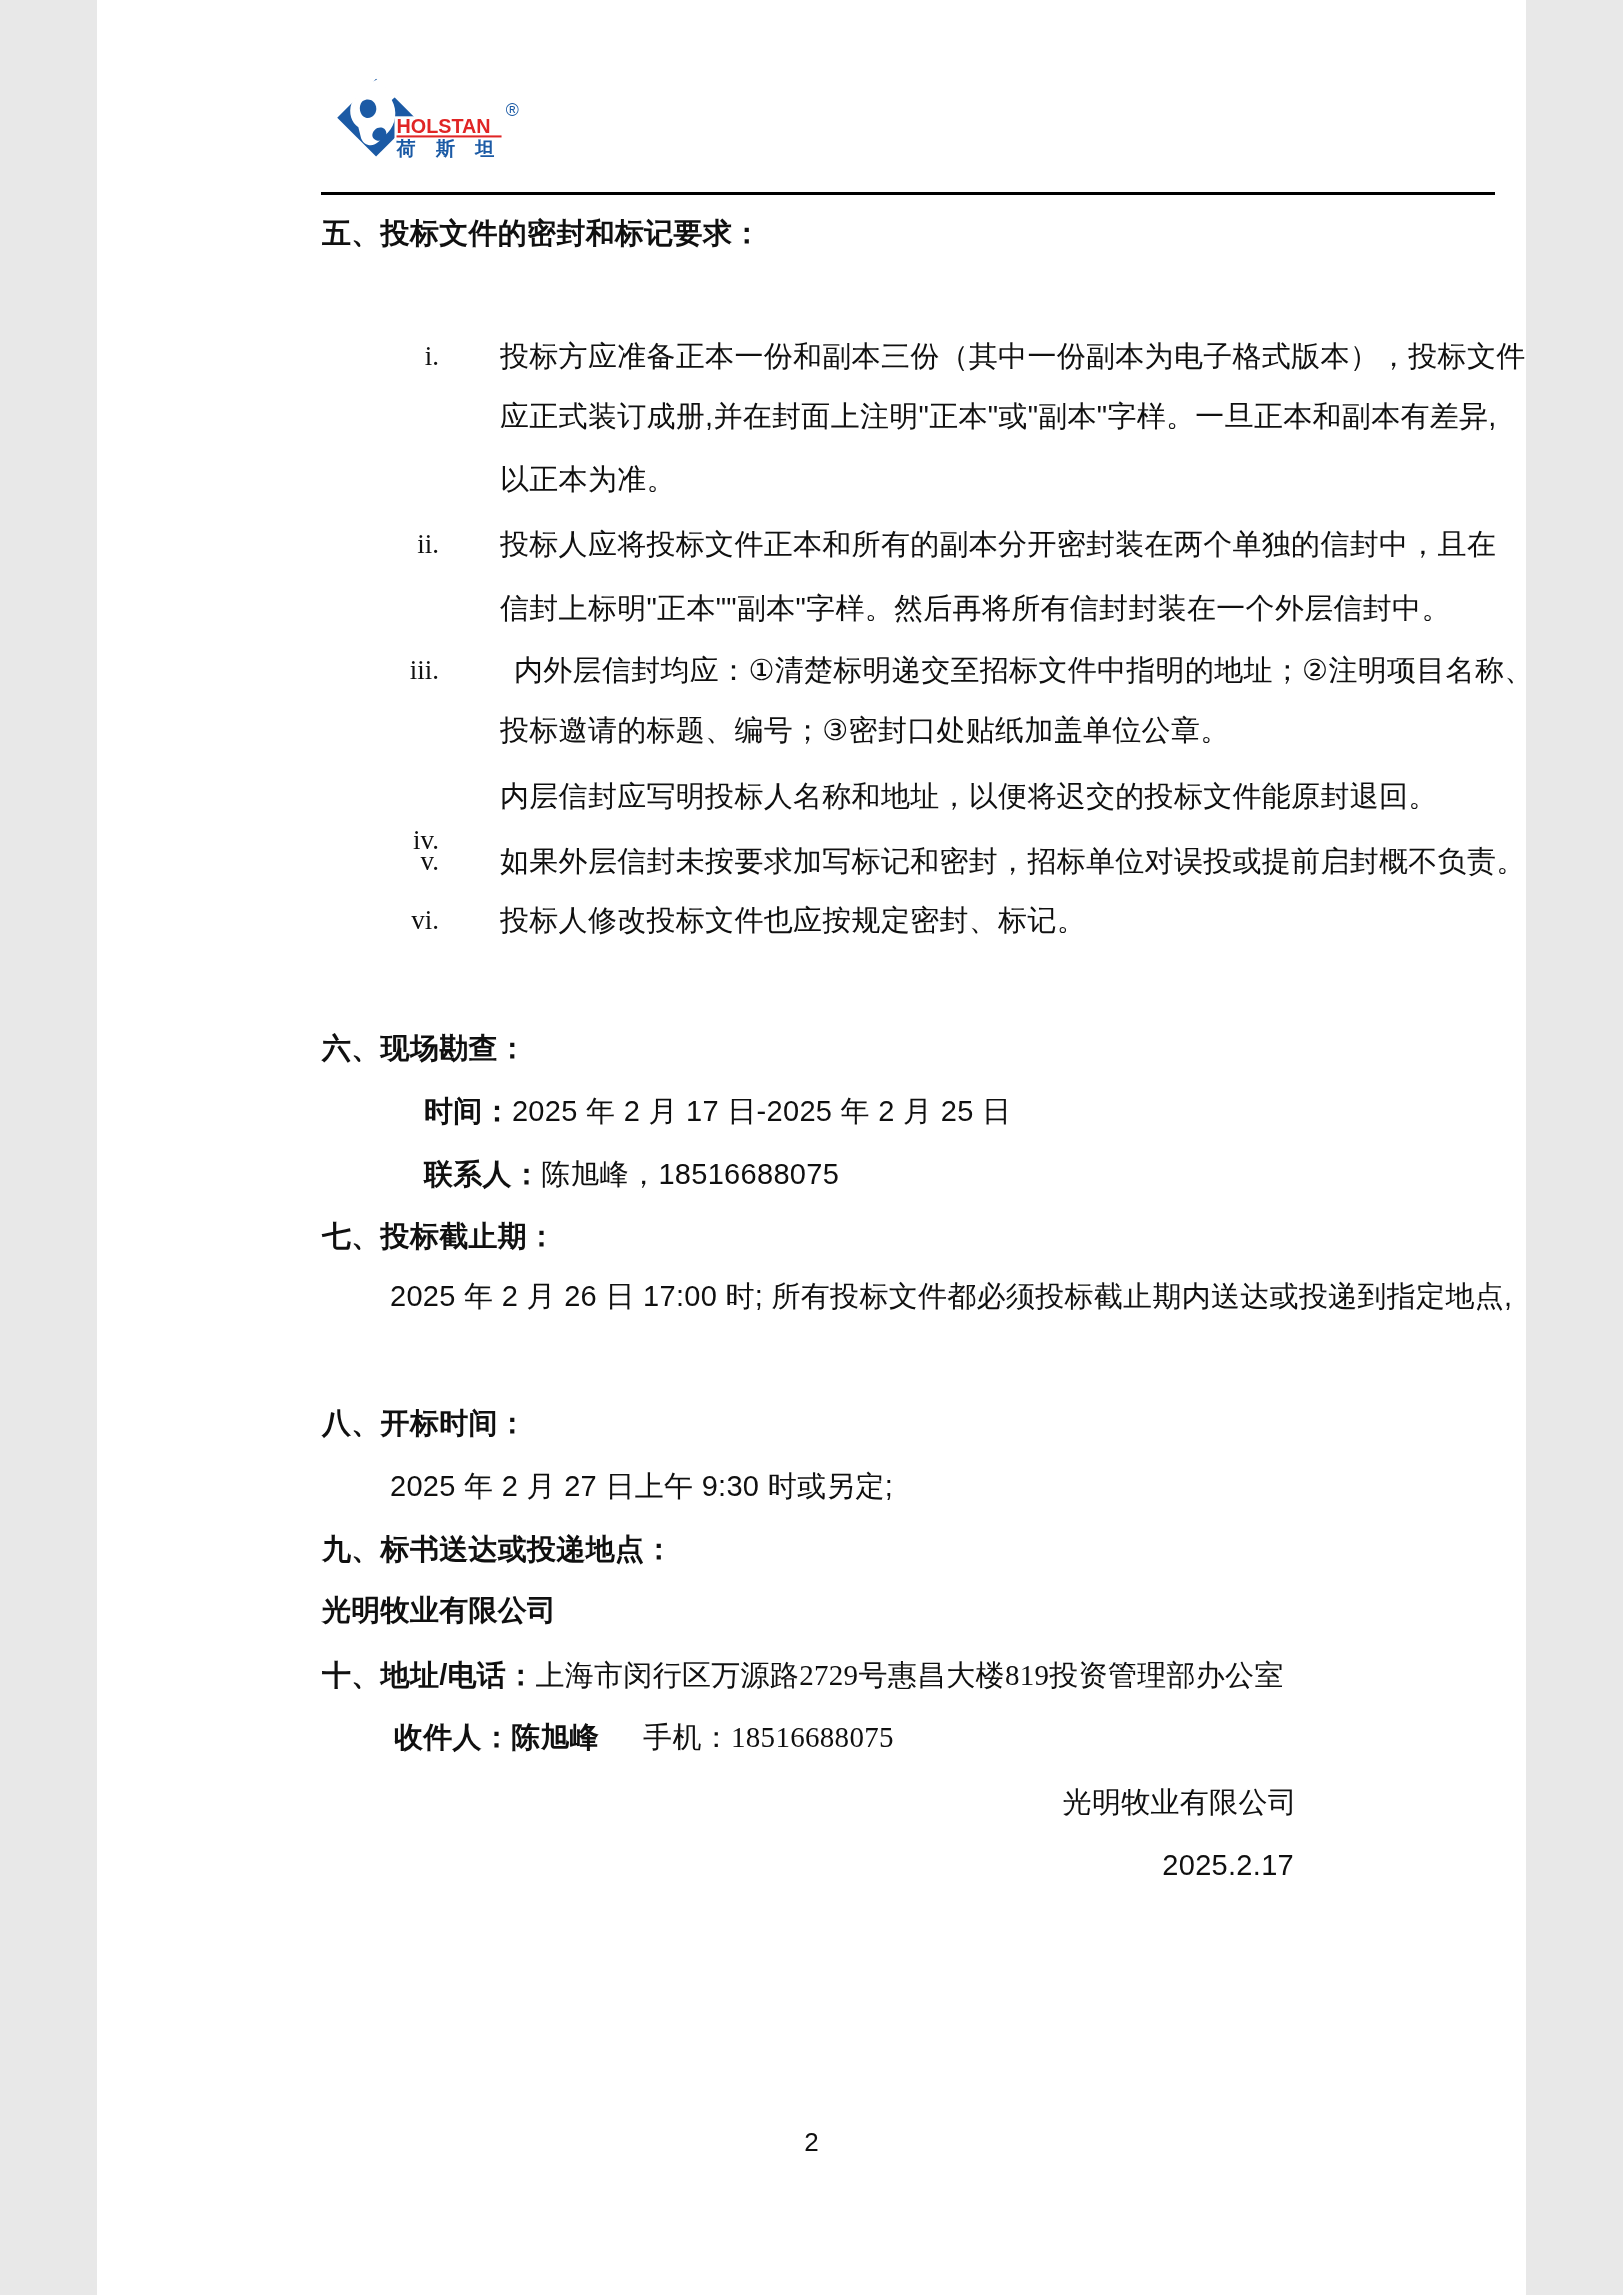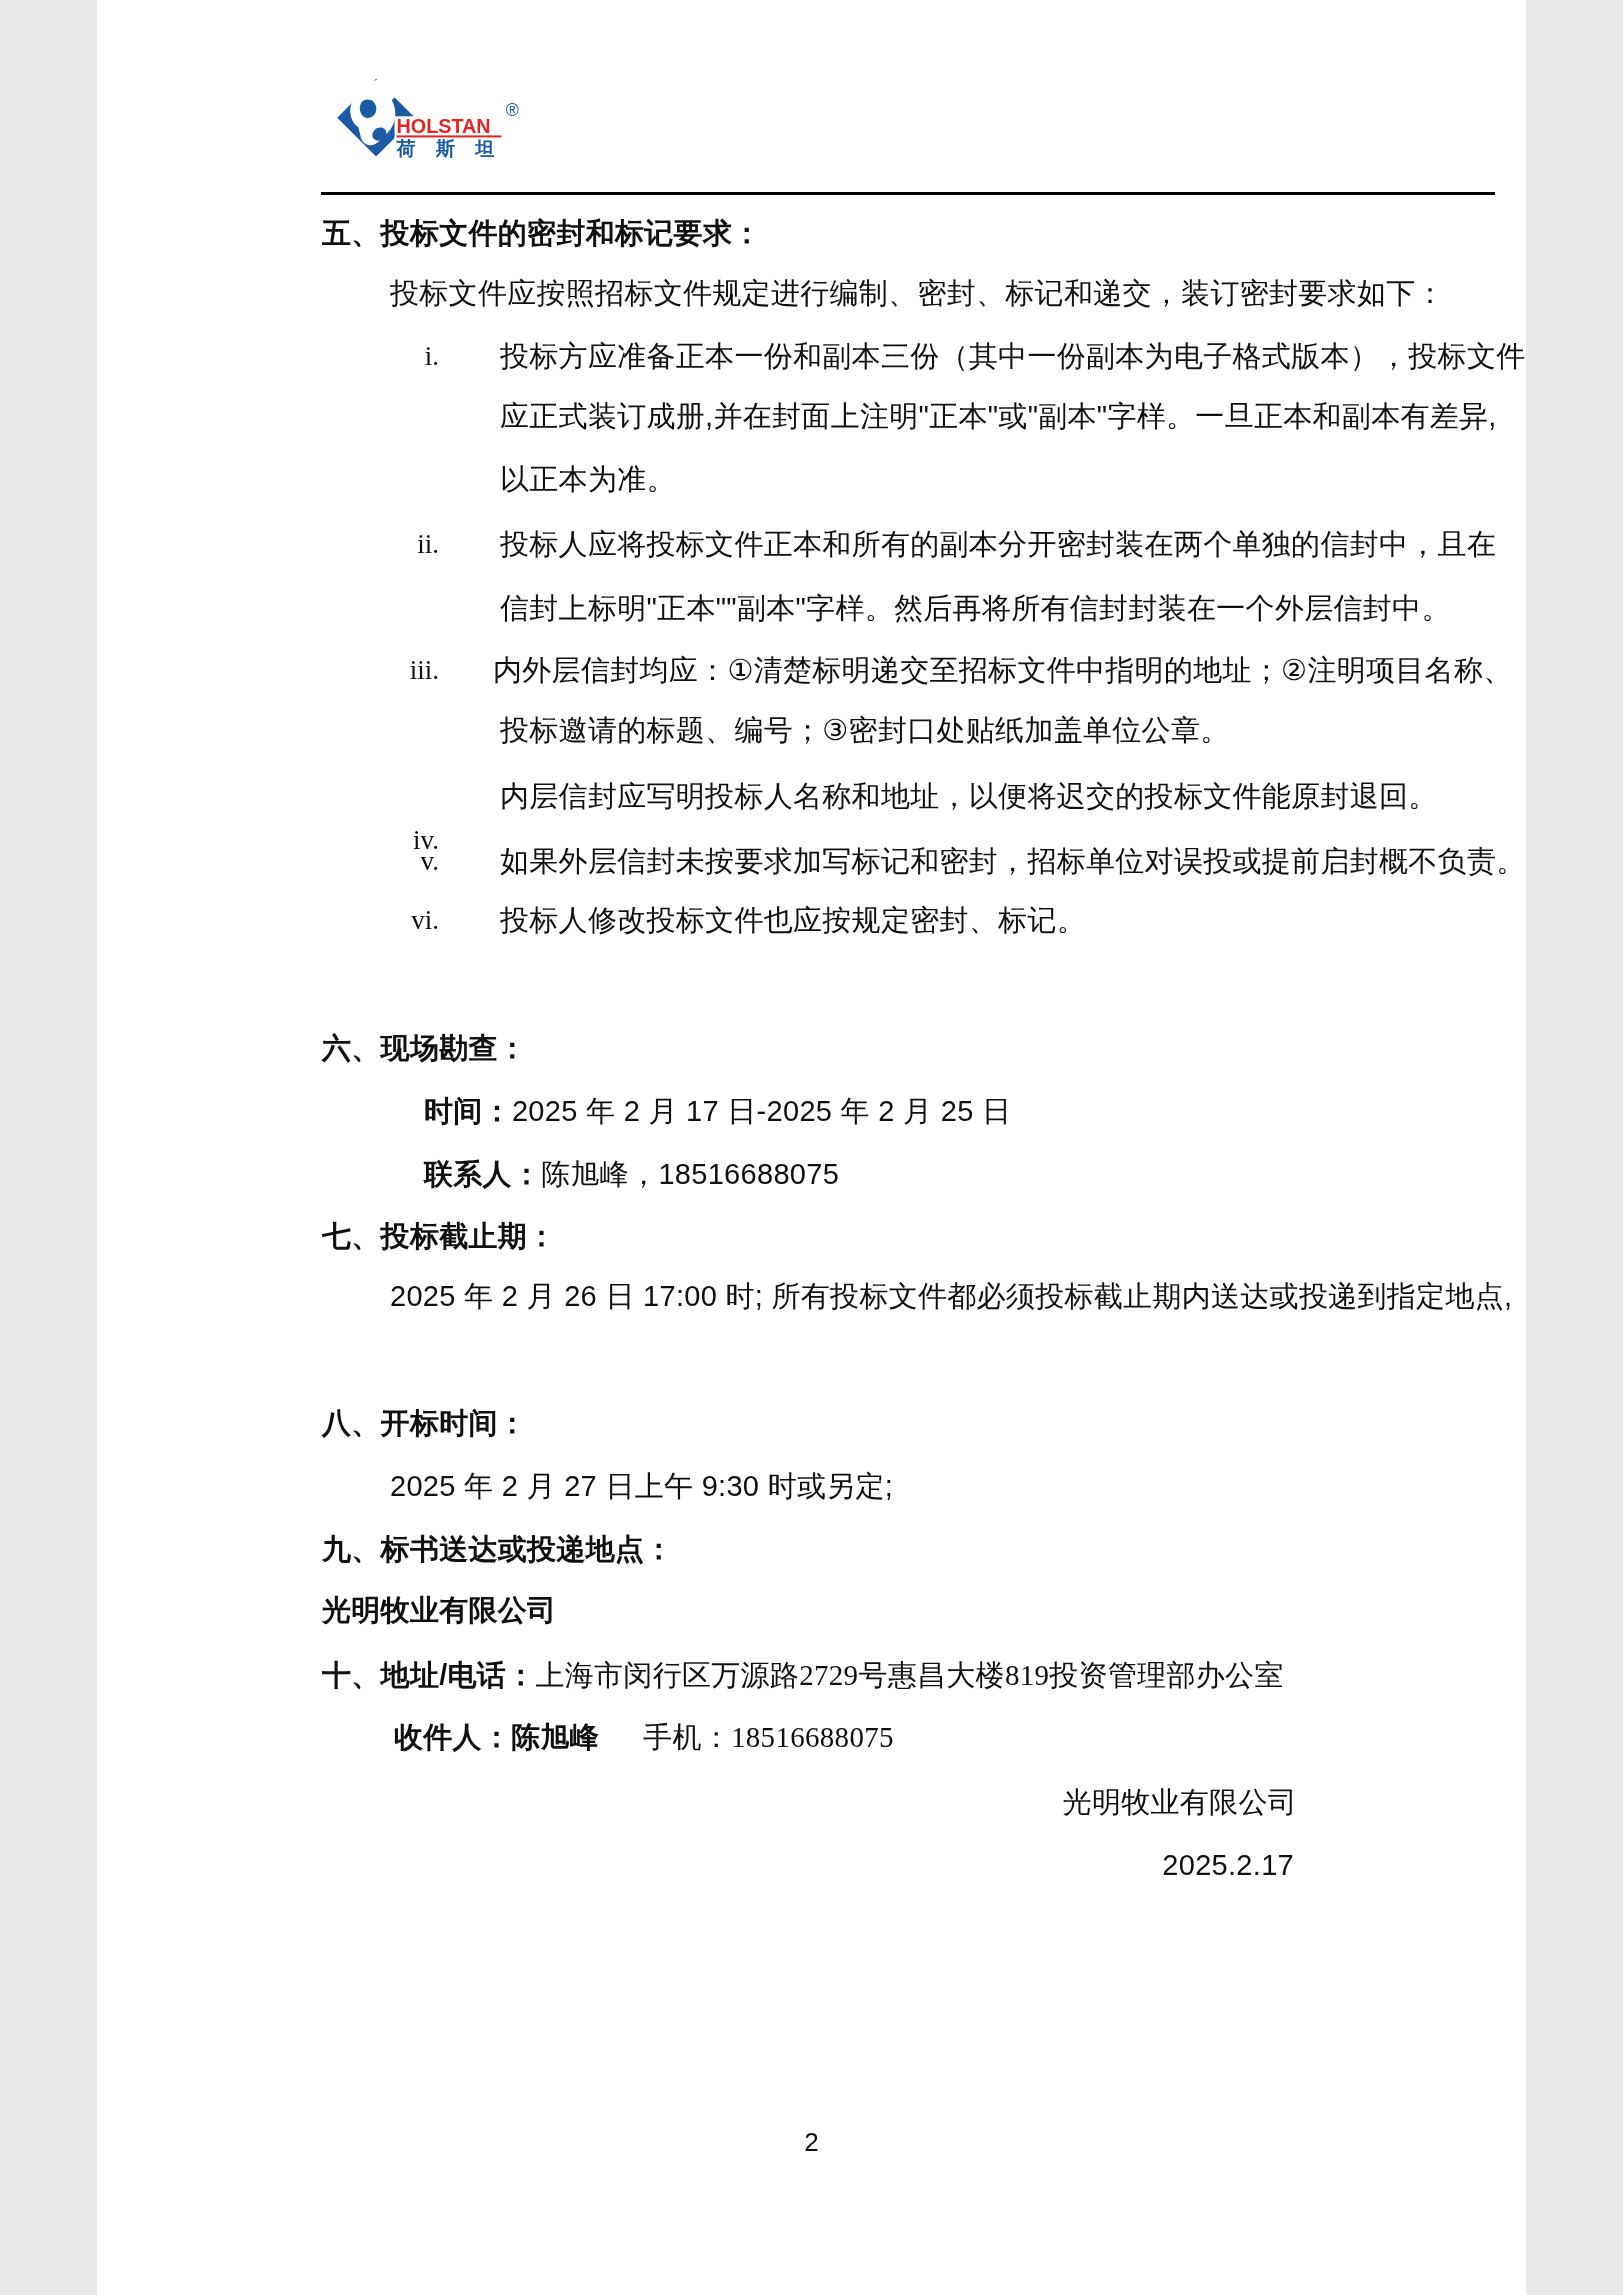--- a/index.html
+++ b/index.html
@@ -43,33 +43,32 @@
       <text x="102" y="108" font-size="29" font-weight="bold" font-family="Liberation Sans, DejaVu Sans, sans-serif" fill="#e02525">HOLSTAN</text>
       <rect x="102" y="112" width="154" height="3" fill="#e02525"></rect>
       <text x="102" y="141" font-size="28" font-weight="bold" letter-spacing="11" font-family="Liberation Sans, DejaVu Sans, sans-serif" fill="#1b5aa5">荷 斯 坦</text>
       <text x="262" y="84" font-size="26" font-family="Liberation Sans, DejaVu Sans, sans-serif" fill="#1b5aa5">®</text>
     </svg>
   </div>
 
   <div class="rule"></div>
 
   <div class="tl b" style="left:225px; top:217px;">五、投标文件的密封和标记要求：</div>
-  <div class="tl" style="left:293px; top:277px;">投标文件应按照招标文件规定进行编制、密封、标记和递交，装订密封要求如下：</div>
 
   <div class="mk" style="left:293px; top:340px;">i.</div>
   <div class="tl" style="left:403px; top:340px;">投标方应准备正本一份和副本三份（其中一份副本为电子格式版本），投标文件</div>
   <div class="tl" style="left:403px; top:400px;">应正式装订成册,并在封面上注明"正本"或"副本"字样。一旦正本和副本有差异,</div>
   <div class="tl" style="left:403px; top:463px;">以正本为准。</div>
 
   <div class="mk" style="left:293px; top:528px;">ii.</div>
   <div class="tl" style="left:403px; top:528px;">投标人应将投标文件正本和所有的副本分开密封装在两个单独的信封中，且在</div>
   <div class="tl" style="left:403px; top:592px;">信封上标明"正本""副本"字样。然后再将所有信封封装在一个外层信封中。</div>
 
   <div class="mk" style="left:293px; top:654px;">iii.</div>
-  <div class="tl" style="left:396px; top:654px;">内外层信封均应：①清楚标明递交至招标文件中指明的地址；②注明项目名称、</div>
+  <div class="tl" style="left:417px; top:654px;">内外层信封均应：①清楚标明递交至招标文件中指明的地址；②注明项目名称、</div>
   <div class="tl" style="left:403px; top:714px;">投标邀请的标题、编号；③密封口处贴纸加盖单位公章。</div>
 
   <div class="mk" style="left:293px; top:780px;margin-top:44px;">iv.</div>
   <div class="tl" style="left:403px; top:780px;">内层信封应写明投标人名称和地址，以便将迟交的投标文件能原封退回。</div>
 
   <div class="mk" style="left:293px; top:845px;">v.</div>
   <div class="tl" style="left:403px; top:845px;">如果外层信封未按要求加写标记和密封，招标单位对误投或提前启封概不负责。</div>
 
   <div class="mk" style="left:293px; top:904px;">vi.</div>
   <div class="tl" style="left:403px; top:904px;">投标人修改投标文件也应按规定密封、标记。</div>

